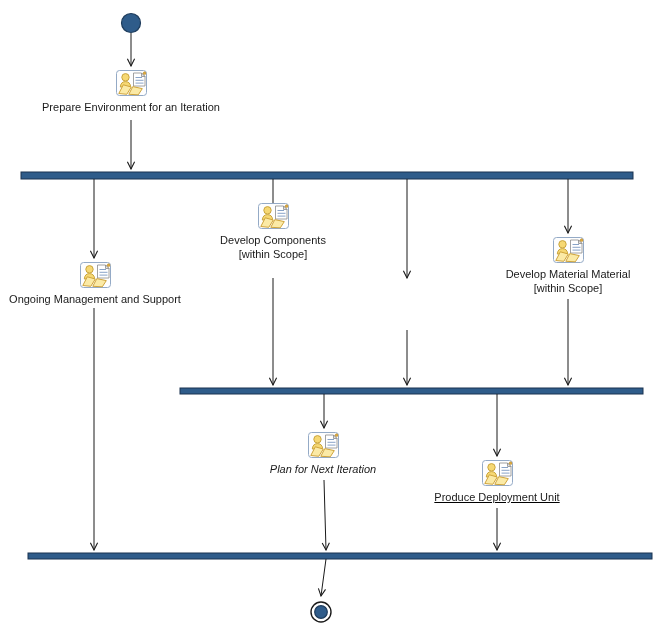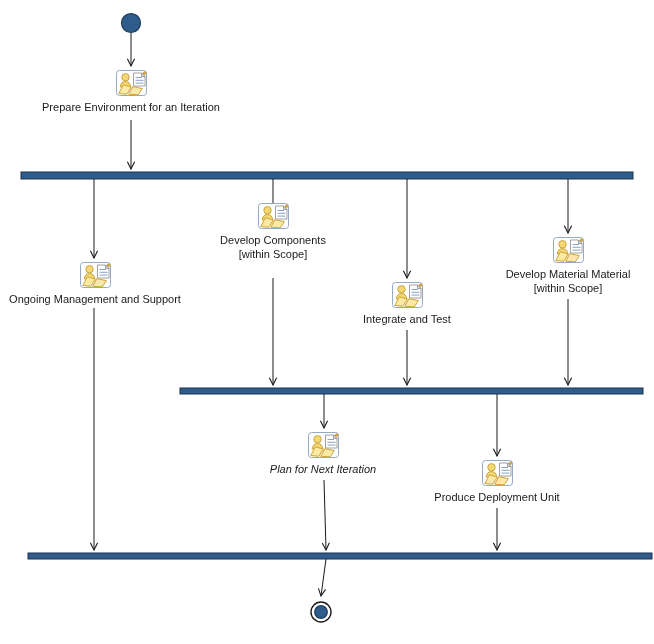--- a/index.html
+++ b/index.html
@@ -120,42 +120,36 @@
   </div>
 
   <div class="node" style="left:273px; top:203px;">
     <svg class="icon" viewBox="0 0 31 26">
         <use href="#activity-glyph"></use>
       </svg>
     <span class="label">Develop Components
 [within Scope]</span>
   </div>
 
-  <div class="node" style="left:407px; top:282px;">
-    <svg class="icon" viewBox="0 0 31 26">
-        <use href="#activity-glyph"></use>
-      </svg>
-    <span class="label">Integrate and Test</span>
-  </div>
 
   <div class="node" style="left:568px; top:237px;">
     <svg class="icon" viewBox="0 0 31 26">
         <use href="#activity-glyph"></use>
       </svg>
     <span class="label">Develop Material Material
 [within Scope]</span>
   </div>
 
   <div class="node" style="left:323px; top:432px;font-style:italic;">
     <svg class="icon" viewBox="0 0 31 26">
         <use href="#activity-glyph"></use>
       </svg>
     <span class="label">Plan for Next Iteration</span>
   </div>
 
-  <div class="node" style="left:497px; top:460px;">
+  <div class="node" style="left:497px; top:460px;text-decoration:underline;">
     <svg class="icon" viewBox="0 0 31 26">
         <use href="#activity-glyph"></use>
       </svg>
     <span class="label">Produce Deployment Unit</span>
   </div>
 
 </div>
 
 </body></html>

